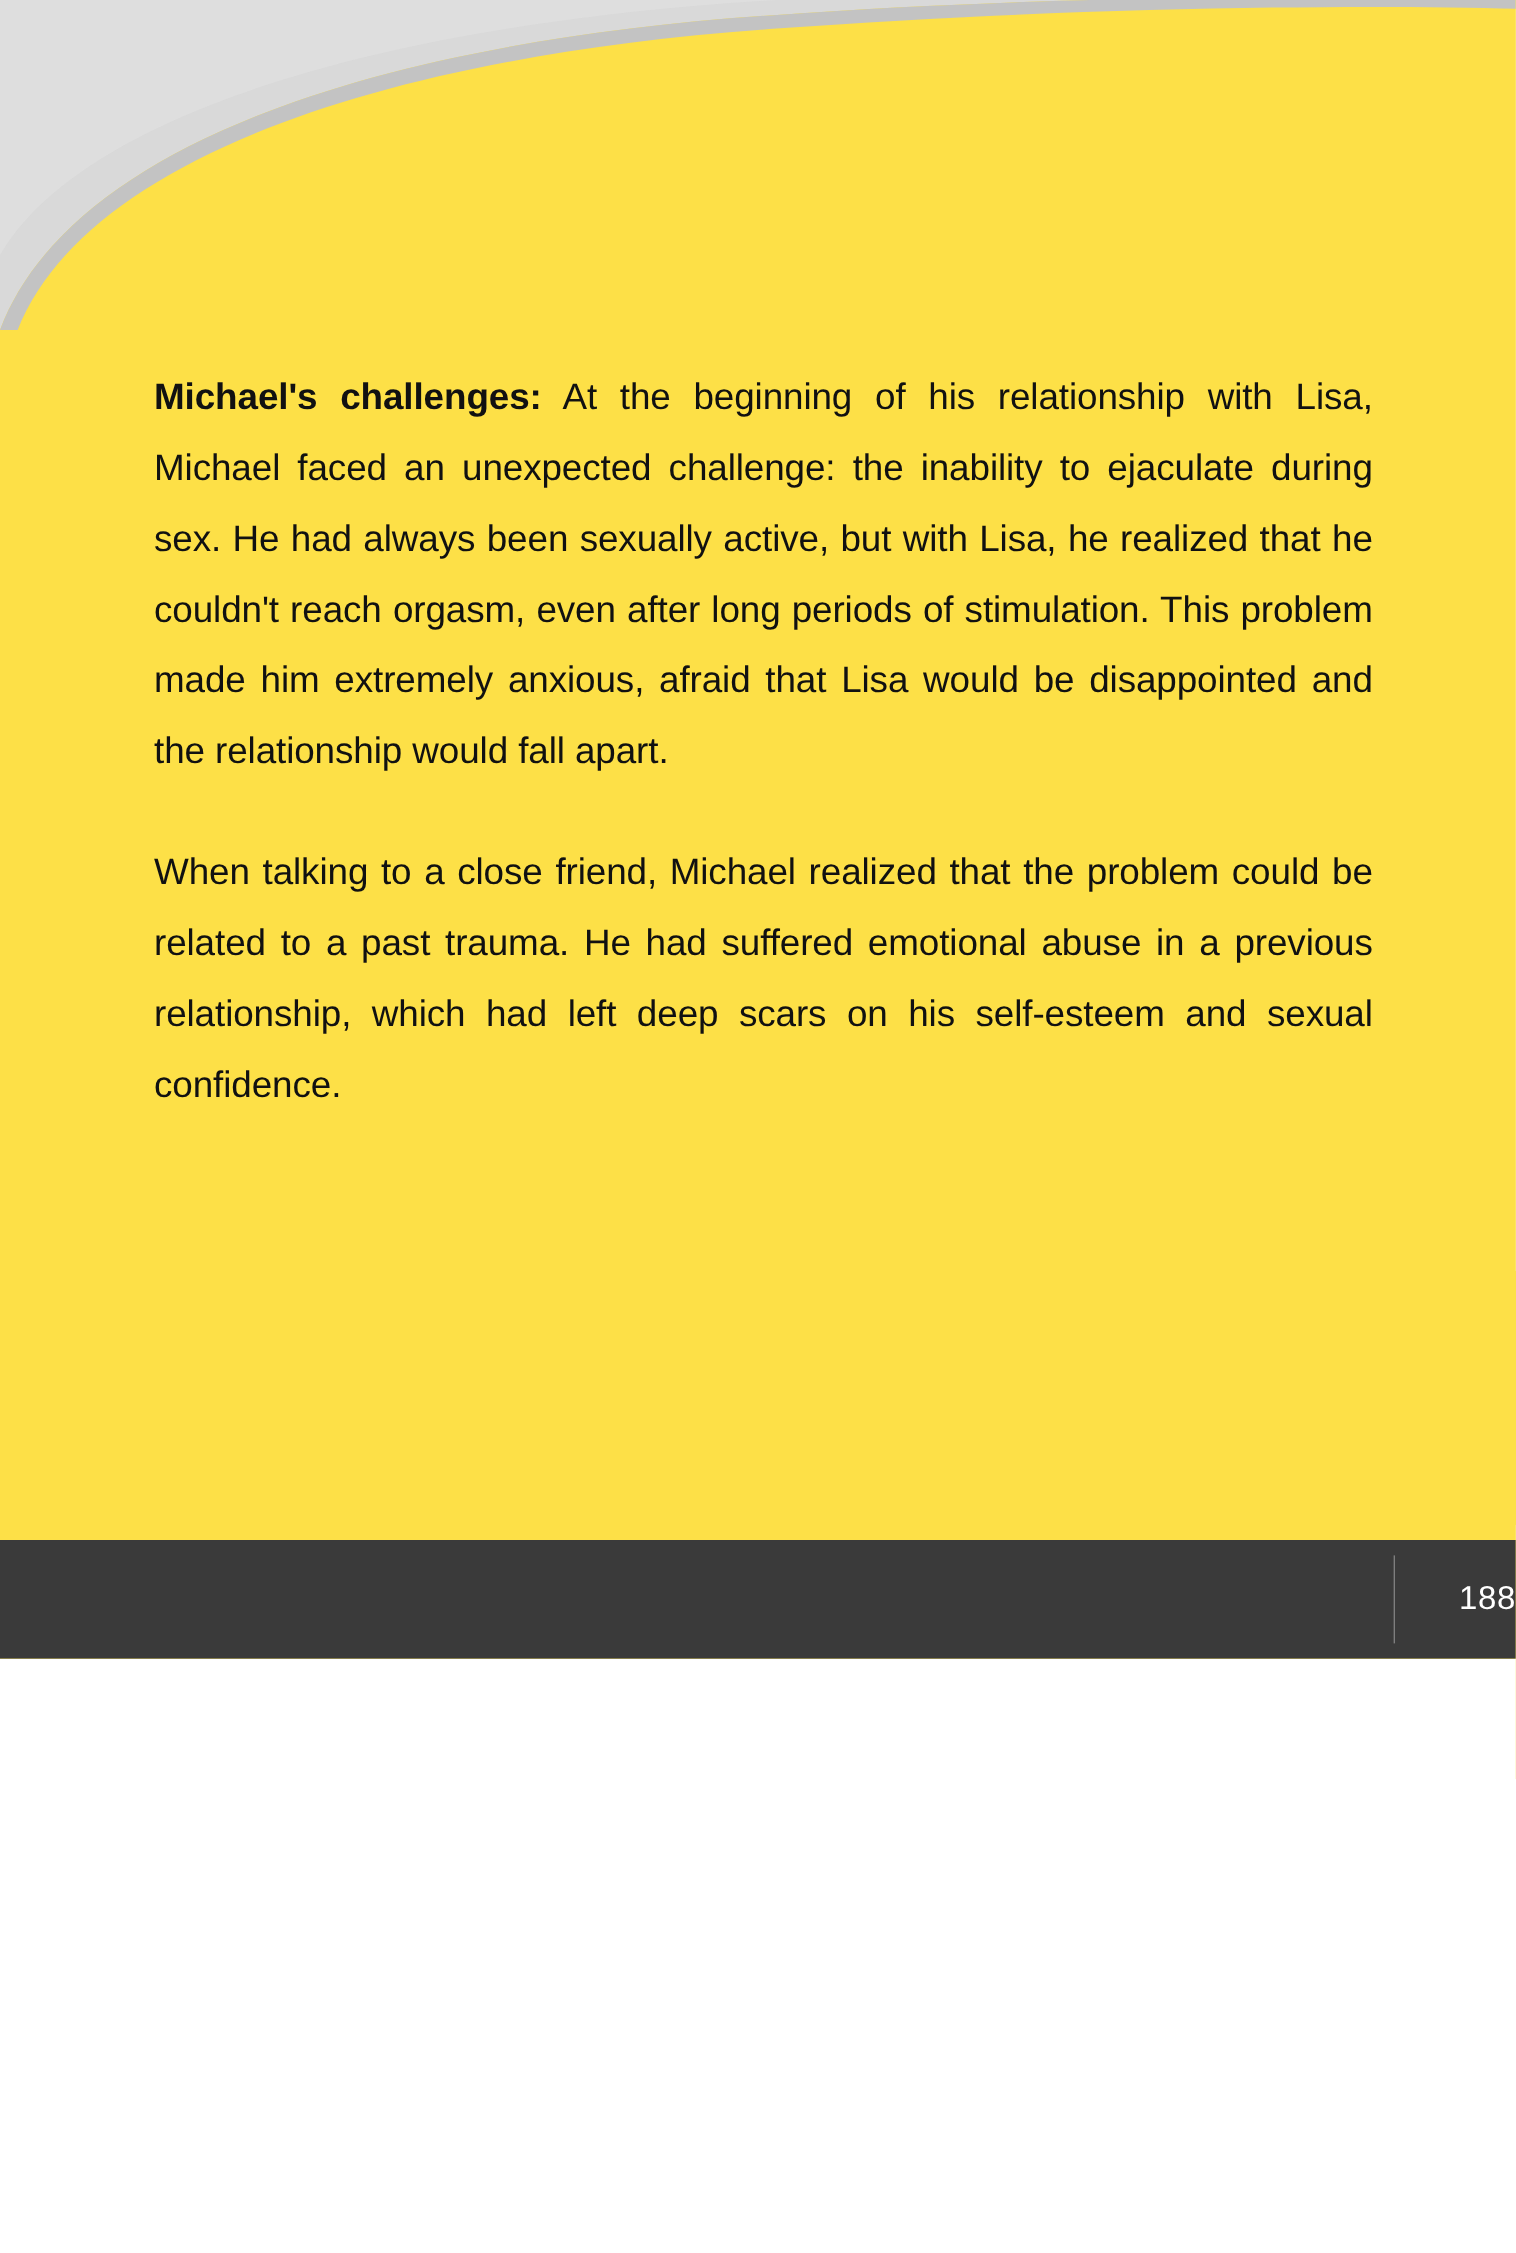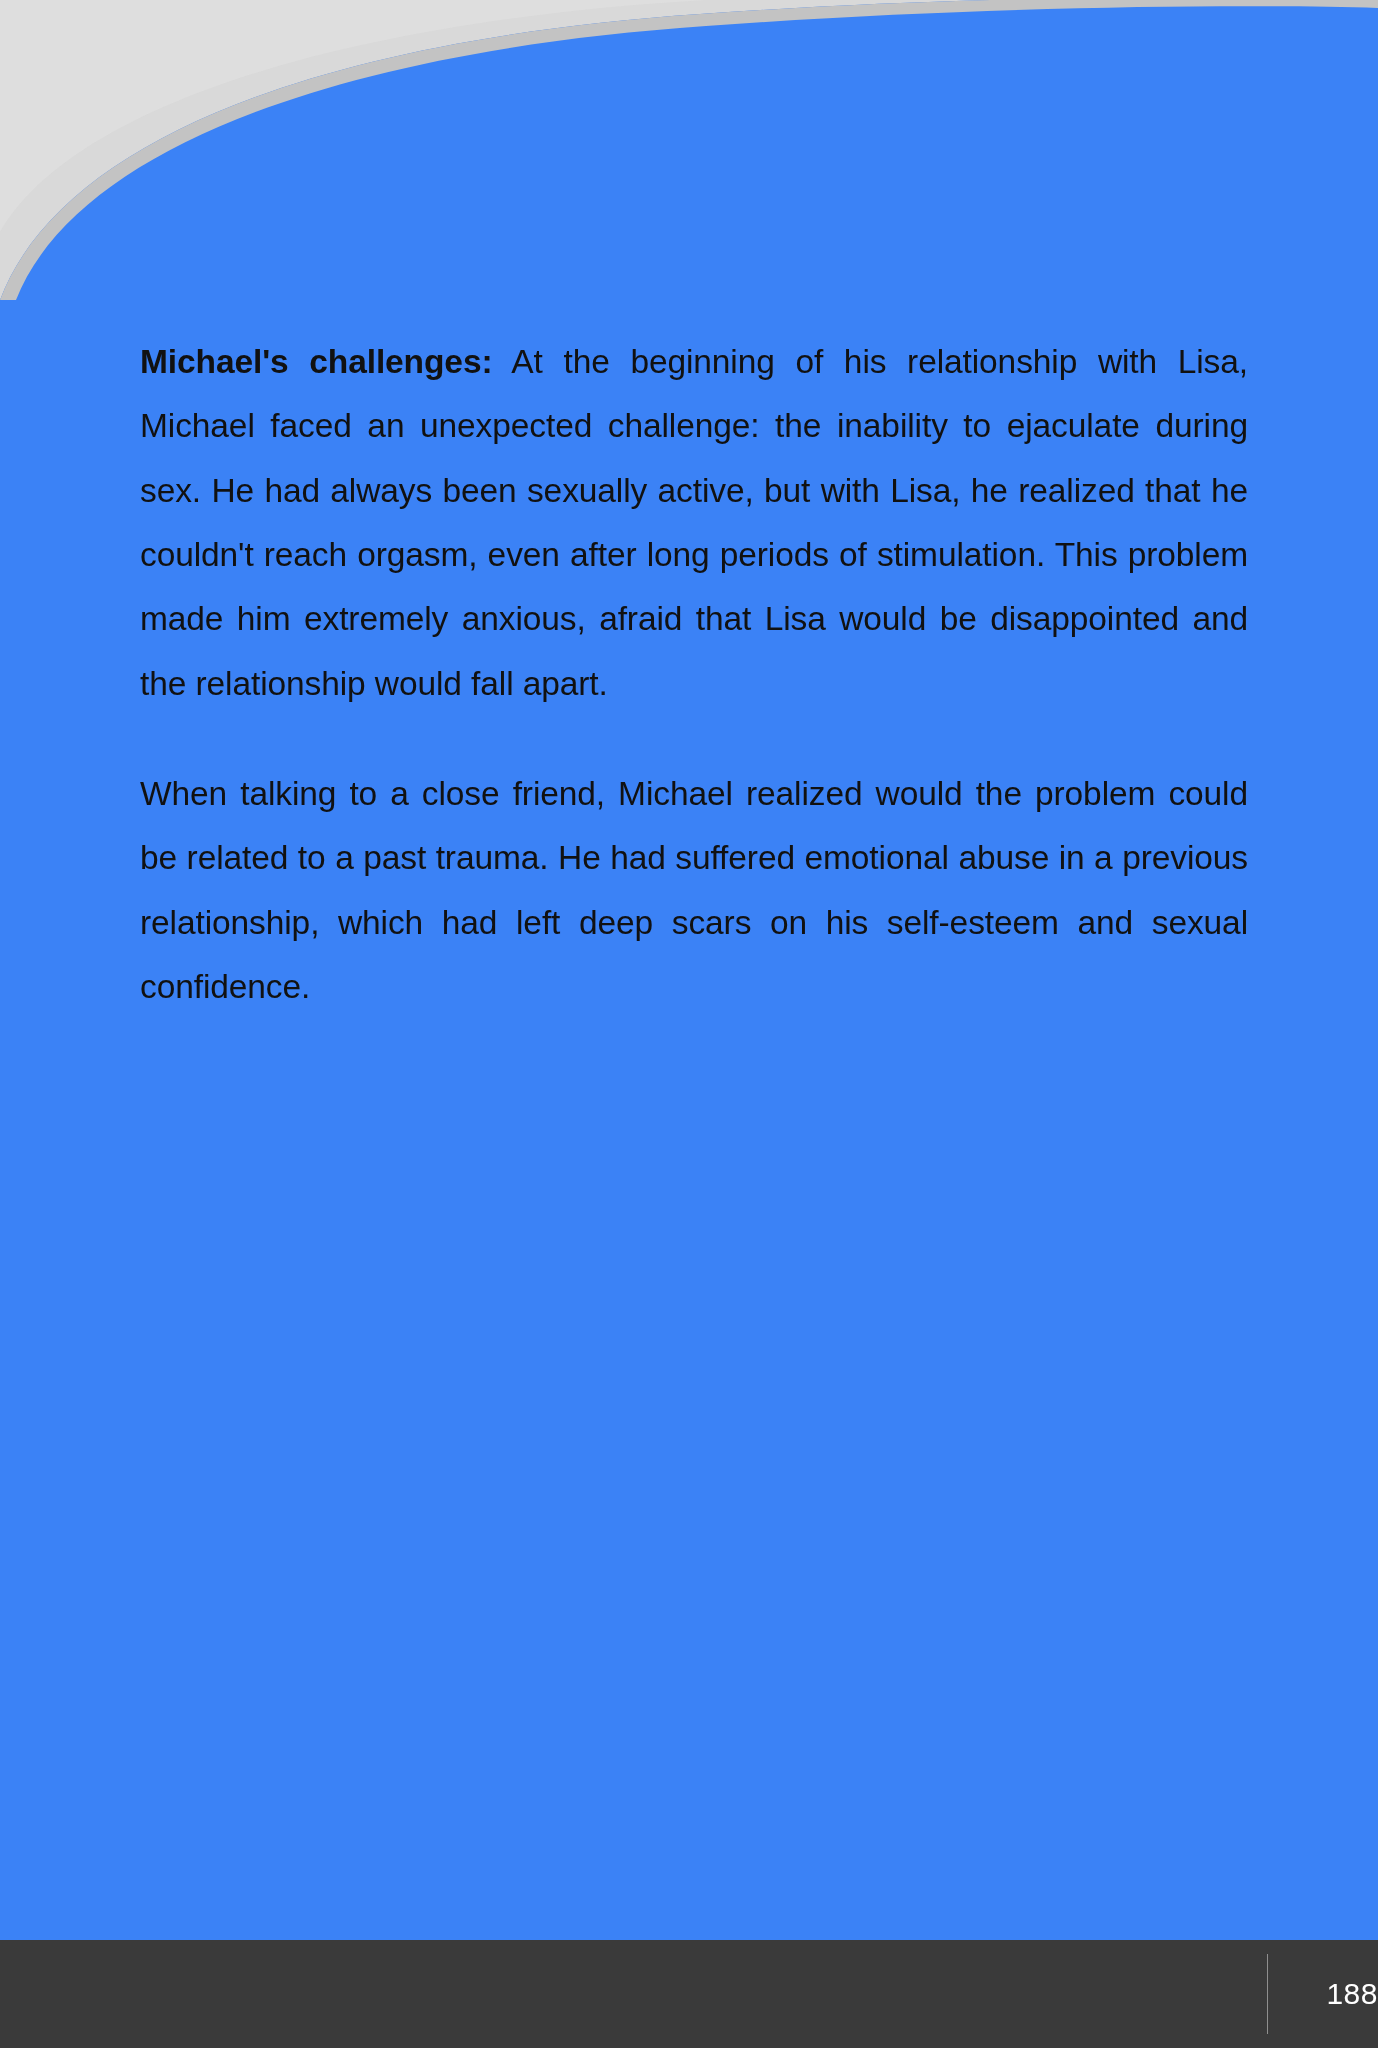--- a/index.html
+++ b/index.html
@@ -9,22 +9,22 @@
   body {
     width: 1378px;
     height: 2048px;
     background: #ffffff;
     font-family: "Liberation Sans", sans-serif;
     overflow: hidden;
   }
   .page {
     position: relative;
     width: 1378px;
-    height: 2048px;
-    background: #3b82f6;
+    height: 1508px;
+    background: #fde047;
     overflow: hidden;
   }
 
   
   .header-decor {
     position: absolute;
     top: 0;
     left: 0;
     width: 1378px;
     height: 300px;
@@ -92,21 +92,21 @@
   <div class="header-decor">
     <svg width="1378" height="300" viewBox="0 0 1378 300" xmlns="http://www.w3.org/2000/svg" aria-hidden="true">
       <path d="M0 300 C 60 140, 320 40, 700 14 C 980 -6, 1240 -4, 1378 0 L1378 0 L0 0 Z" fill="#d9d9d9"></path>
       <path d="M0 300 C 60 140, 320 40, 700 14 C 980 -6, 1240 -4, 1378 0 L1378 8 C 1240 4, 980 6, 706 26 C 330 52, 74 152, 16 300 Z" fill="#c3c3c3"></path>
       <path d="M0 232 C 70 110, 330 22, 706 0 L1378 0 L1378 0 L0 0 Z" fill="#e2e2e2" opacity="0.55"></path>
     </svg>
   </div>
 
   <div class="content">
     <p class="para"><span class="lead-in">Michael's challenges:</span><span> At the beginning of his relationship with Lisa, Michael faced an unexpected challenge: the inability to ejaculate during sex. He had always been sexually active, but with Lisa, he realized that he couldn't reach orgasm, even after long periods of stimulation. This problem made him extremely anxious, afraid that Lisa would be disappointed and the relationship would fall apart.</span></p>
-    <p class="para"><span>When talking to a close friend, Michael realized would the problem could be related to a past trauma. He had suffered emotional abuse in a previous relationship, which had left deep scars on his self-esteem and sexual confidence.</span></p>
+    <p class="para"><span>When talking to a close friend, Michael realized that the problem could be related to a past trauma. He had suffered emotional abuse in a previous relationship, which had left deep scars on his self-esteem and sexual confidence.</span></p>
   </div>
 
   <div class="footer">
     <div class="footer-divider"></div>
     <span class="page-number">188</span>
   </div>
 
 </div>
 
 </body></html>

